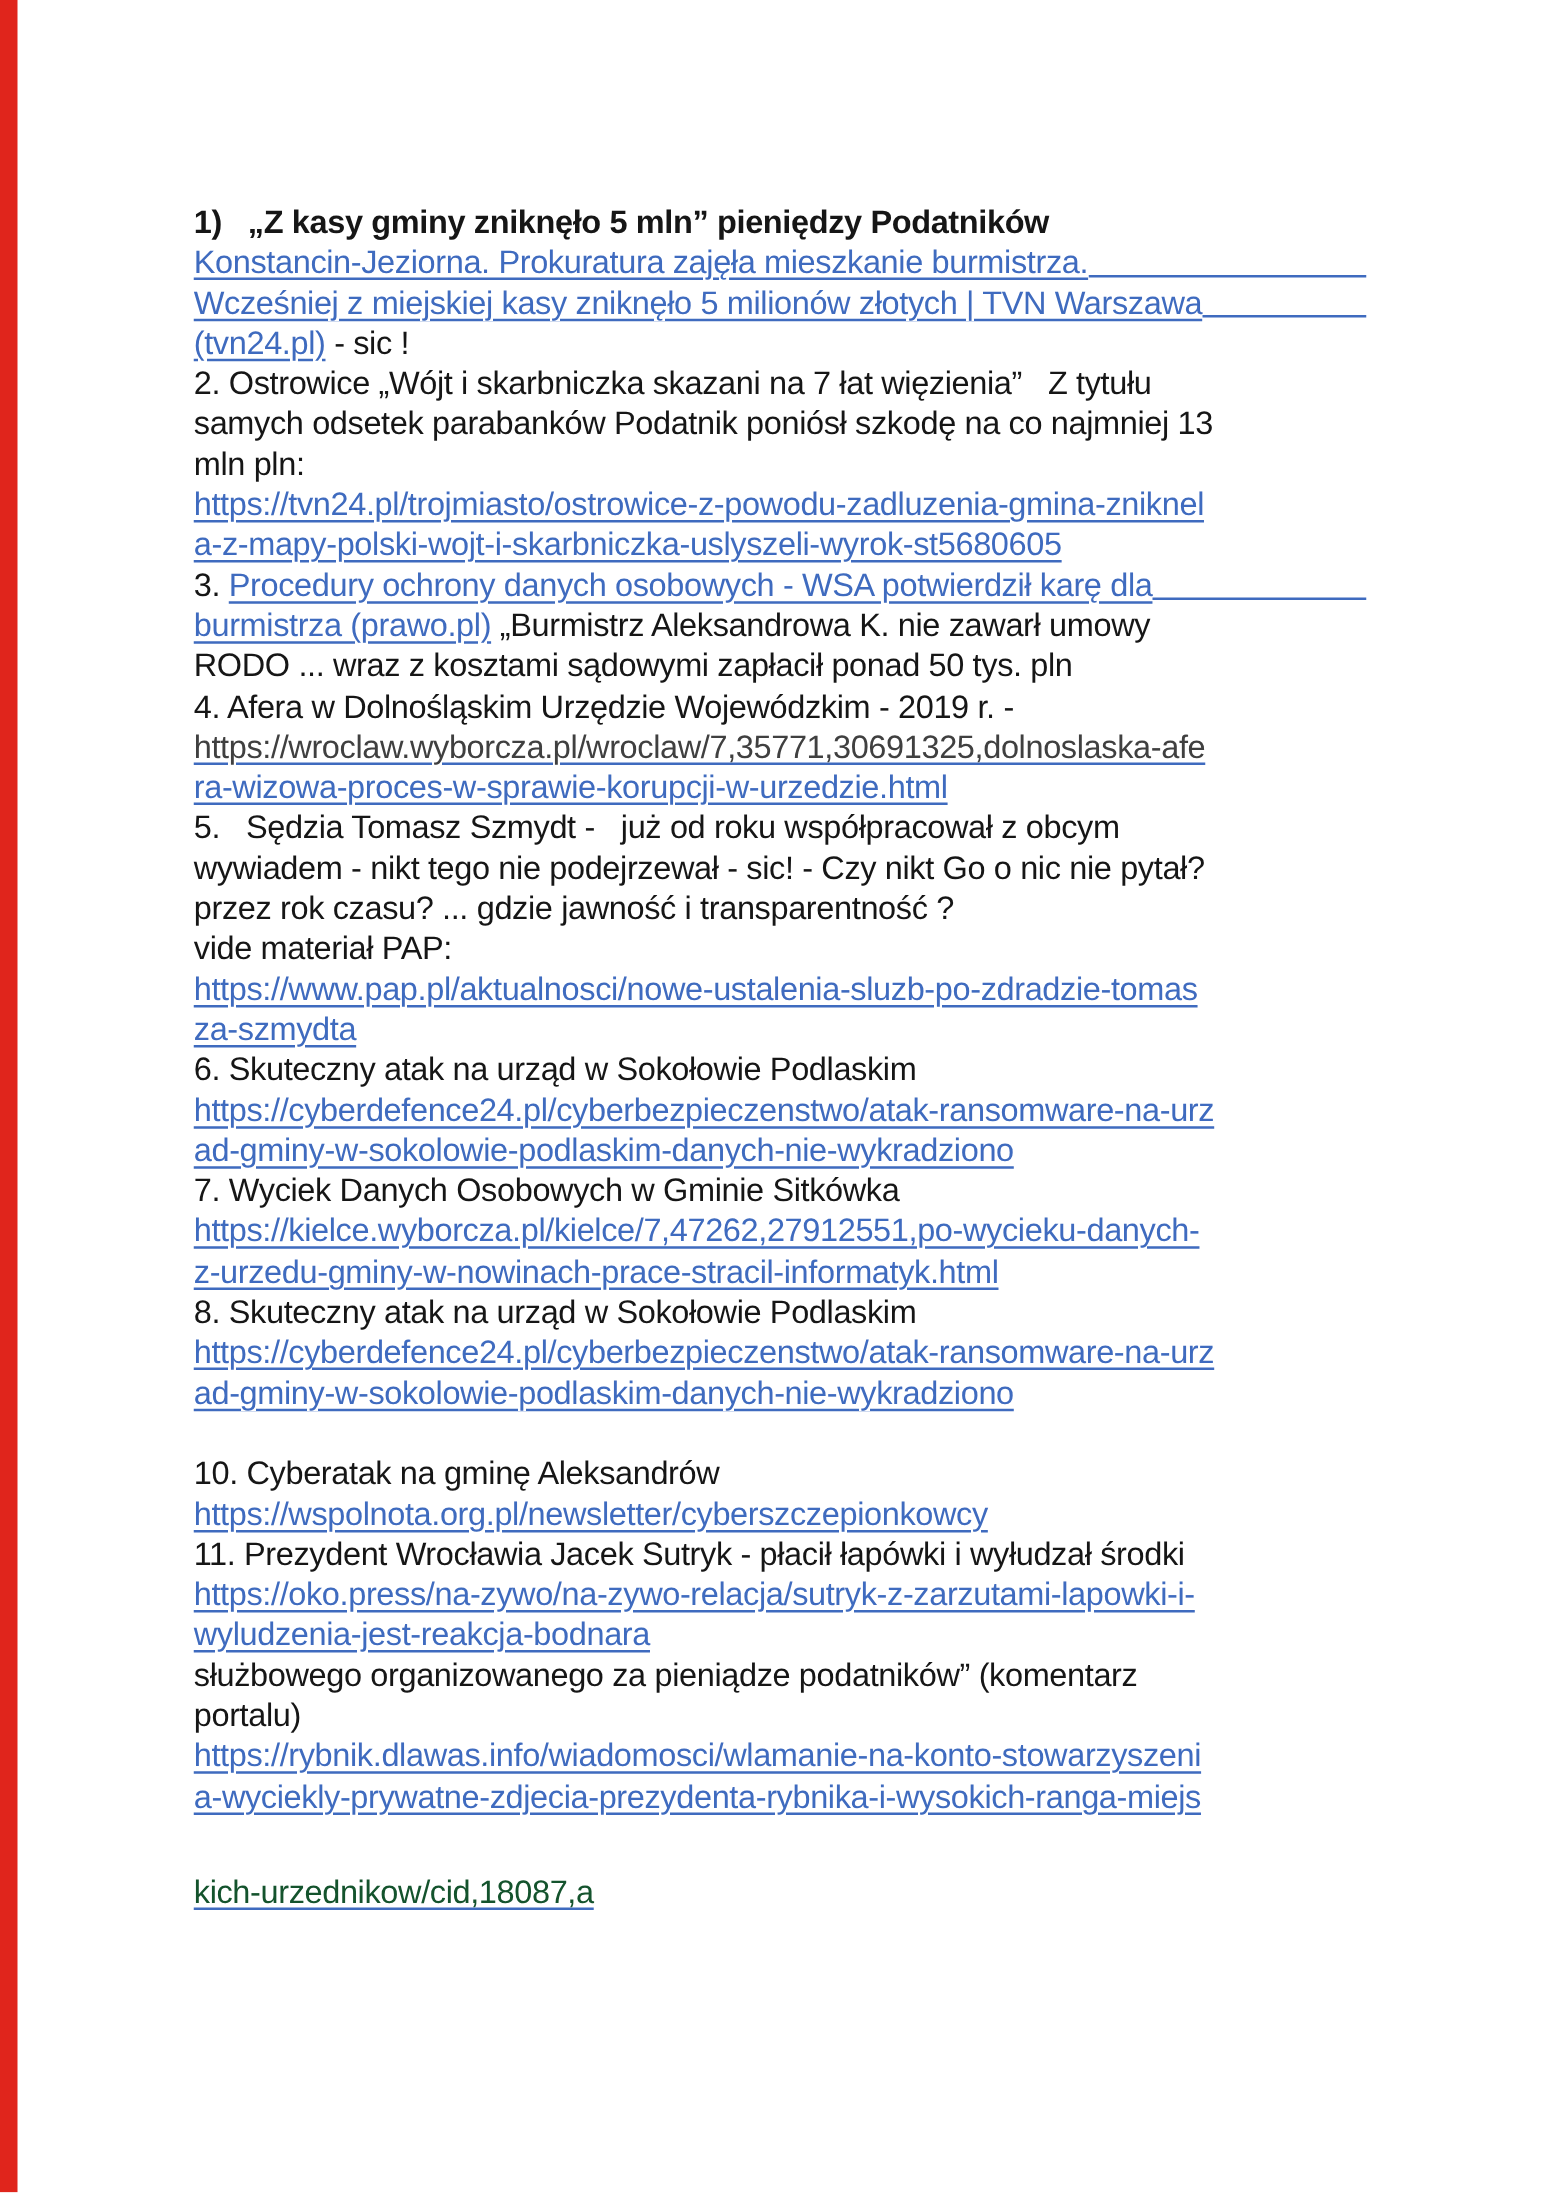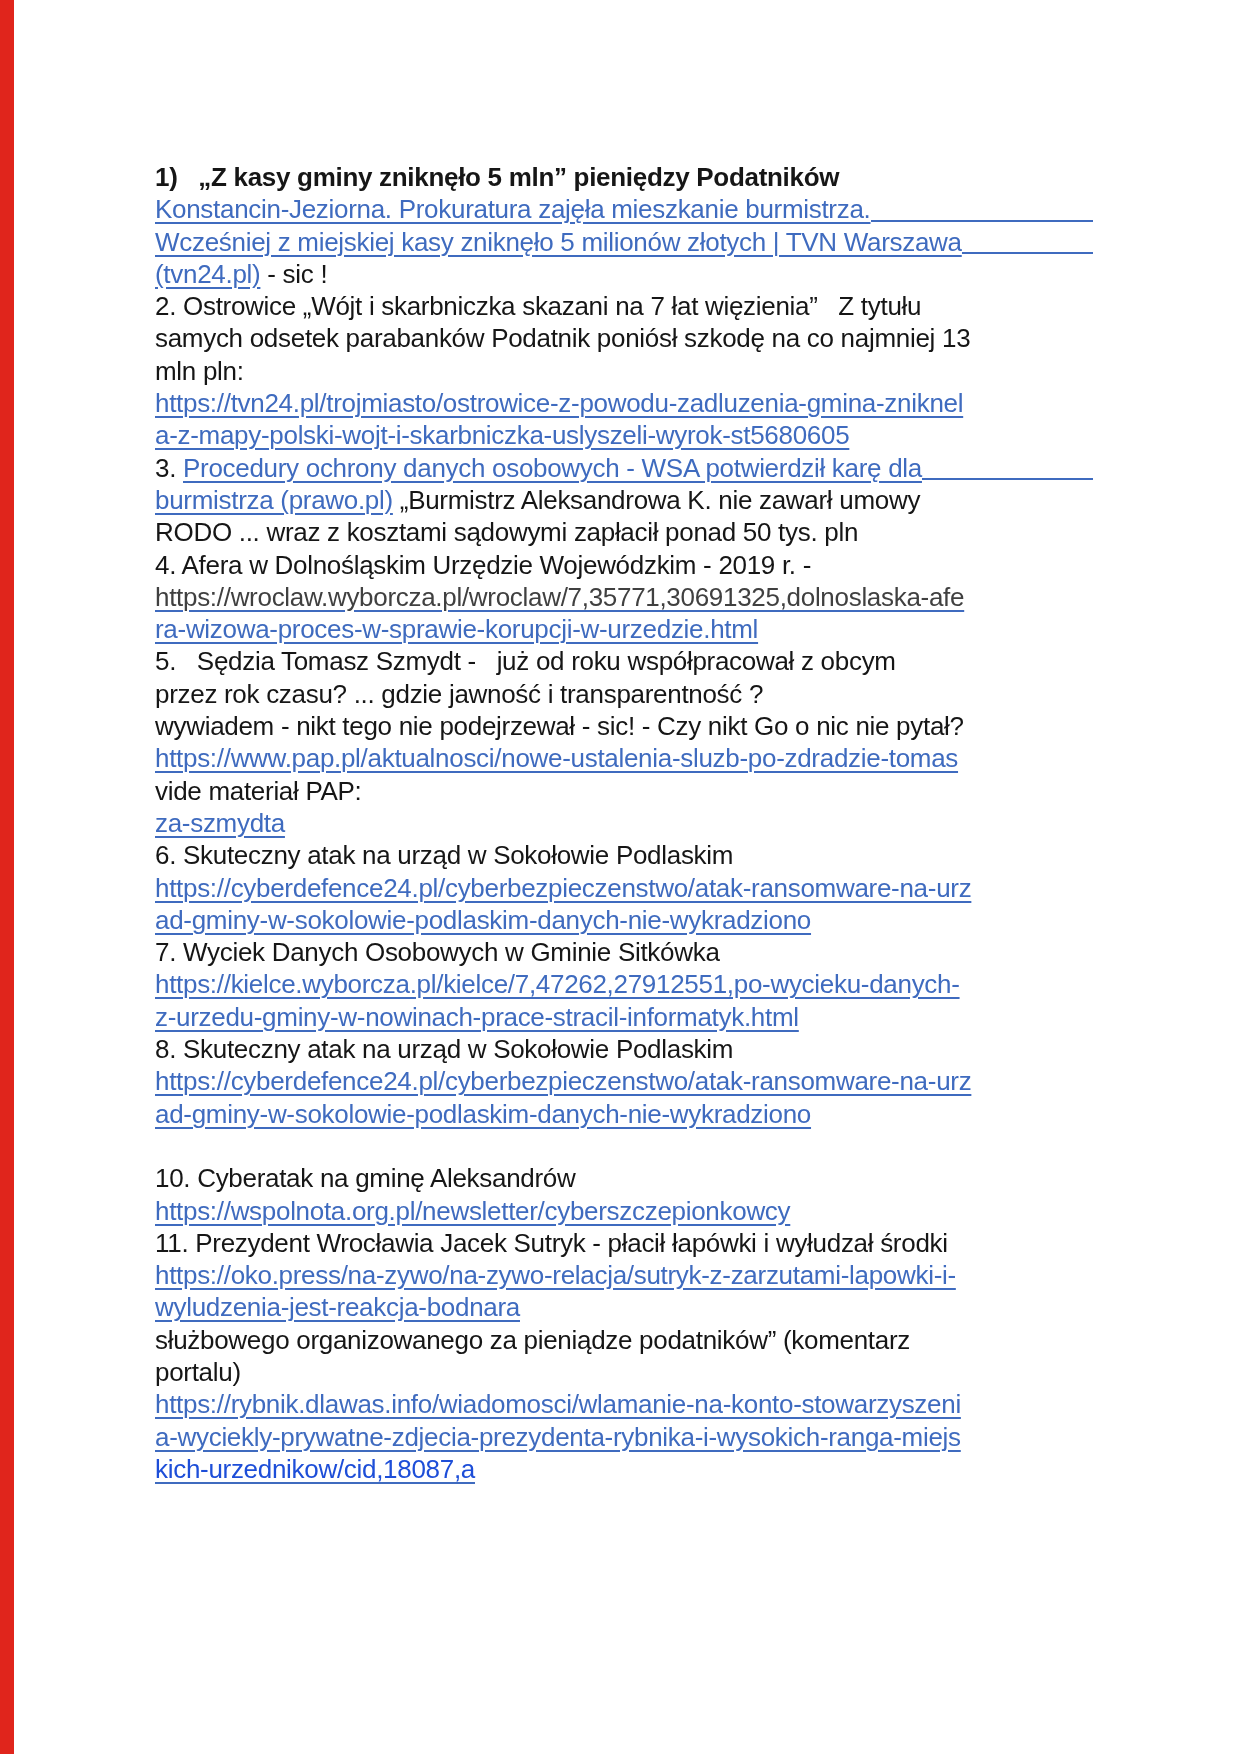--- a/index.html
+++ b/index.html
@@ -110,30 +110,30 @@
       <div class="line">
         <span class="link" style="color: #404040; text-decoration-color: rgb(63, 107, 191);">https://wroclaw.wyborcza.pl/wroclaw/7,35771,30691325,dolnoslaska-afe</span>
       </div>
       <div class="line">
         <span class="link" style="color: rgb(63, 107, 191); text-decoration-color: rgb(63, 107, 191);">ra-wizowa-proces-w-sprawie-korupcji-w-urzedzie.html</span>
       </div>
       <div class="line">
         <span class="plain">5.   Sędzia Tomasz Szmydt -   już od roku współpracował z obcym</span>
       </div>
       <div class="line">
+        <span class="plain">wywiadem - nikt tego nie podejrzewał - sic! - Czy nikt Go o nic nie pytał?</span>
+      </div>
+      <div class="line">
         <span class="plain">przez rok czasu? ... gdzie jawność i transparentność ?</span>
       </div>
       <div class="line">
-        <span class="plain">wywiadem - nikt tego nie podejrzewał - sic! - Czy nikt Go o nic nie pytał?</span>
+        <span class="plain">vide materiał PAP:</span>
       </div>
       <div class="line">
         <span class="link" style="color: rgb(63, 107, 191); text-decoration-color: rgb(63, 107, 191);">https://www.pap.pl/aktualnosci/nowe-ustalenia-sluzb-po-zdradzie-tomas</span>
-      </div>
-      <div class="line">
-        <span class="plain">vide materiał PAP:</span>
       </div>
       <div class="line">
         <span class="link" style="color: rgb(63, 107, 191); text-decoration-color: rgb(63, 107, 191);">za-szmydta</span>
       </div>
       <div class="line">
         <span class="plain">6. Skuteczny atak na urząd w Sokołowie Podlaskim</span>
       </div>
       <div class="line">
         <span class="link" style="color: rgb(63, 107, 191); text-decoration-color: rgb(63, 107, 191);">https://cyberdefence24.pl/cyberbezpieczenstwo/atak-ransomware-na-urz</span>
       </div>
@@ -180,16 +180,16 @@
       <div class="line">
         <span class="plain">portalu)</span>
       </div>
       <div class="line">
         <span class="link" style="color: rgb(63, 107, 191); text-decoration-color: rgb(63, 107, 191);">https://rybnik.dlawas.info/wiadomosci/wlamanie-na-konto-stowarzyszeni</span>
       </div>
       <div class="line">
         <span class="link" style="color: rgb(63, 107, 191); text-decoration-color: rgb(63, 107, 191);">a-wyciekly-prywatne-zdjecia-prezydenta-rybnika-i-wysokich-ranga-miejs</span>
       </div>
       <div class="line">
-        <span class="link" style="color: #1d4ed8; text-decoration-color: rgb(63, 107, 191);">kich-urzednikow/cid,18087,a</span>
+        <span class="link" style="color: #14532d; text-decoration-color: rgb(63, 107, 191); margin-top: 44px;">kich-urzednikow/cid,18087,a</span>
       </div>
     </div>
 </div>
 
 </body></html>

